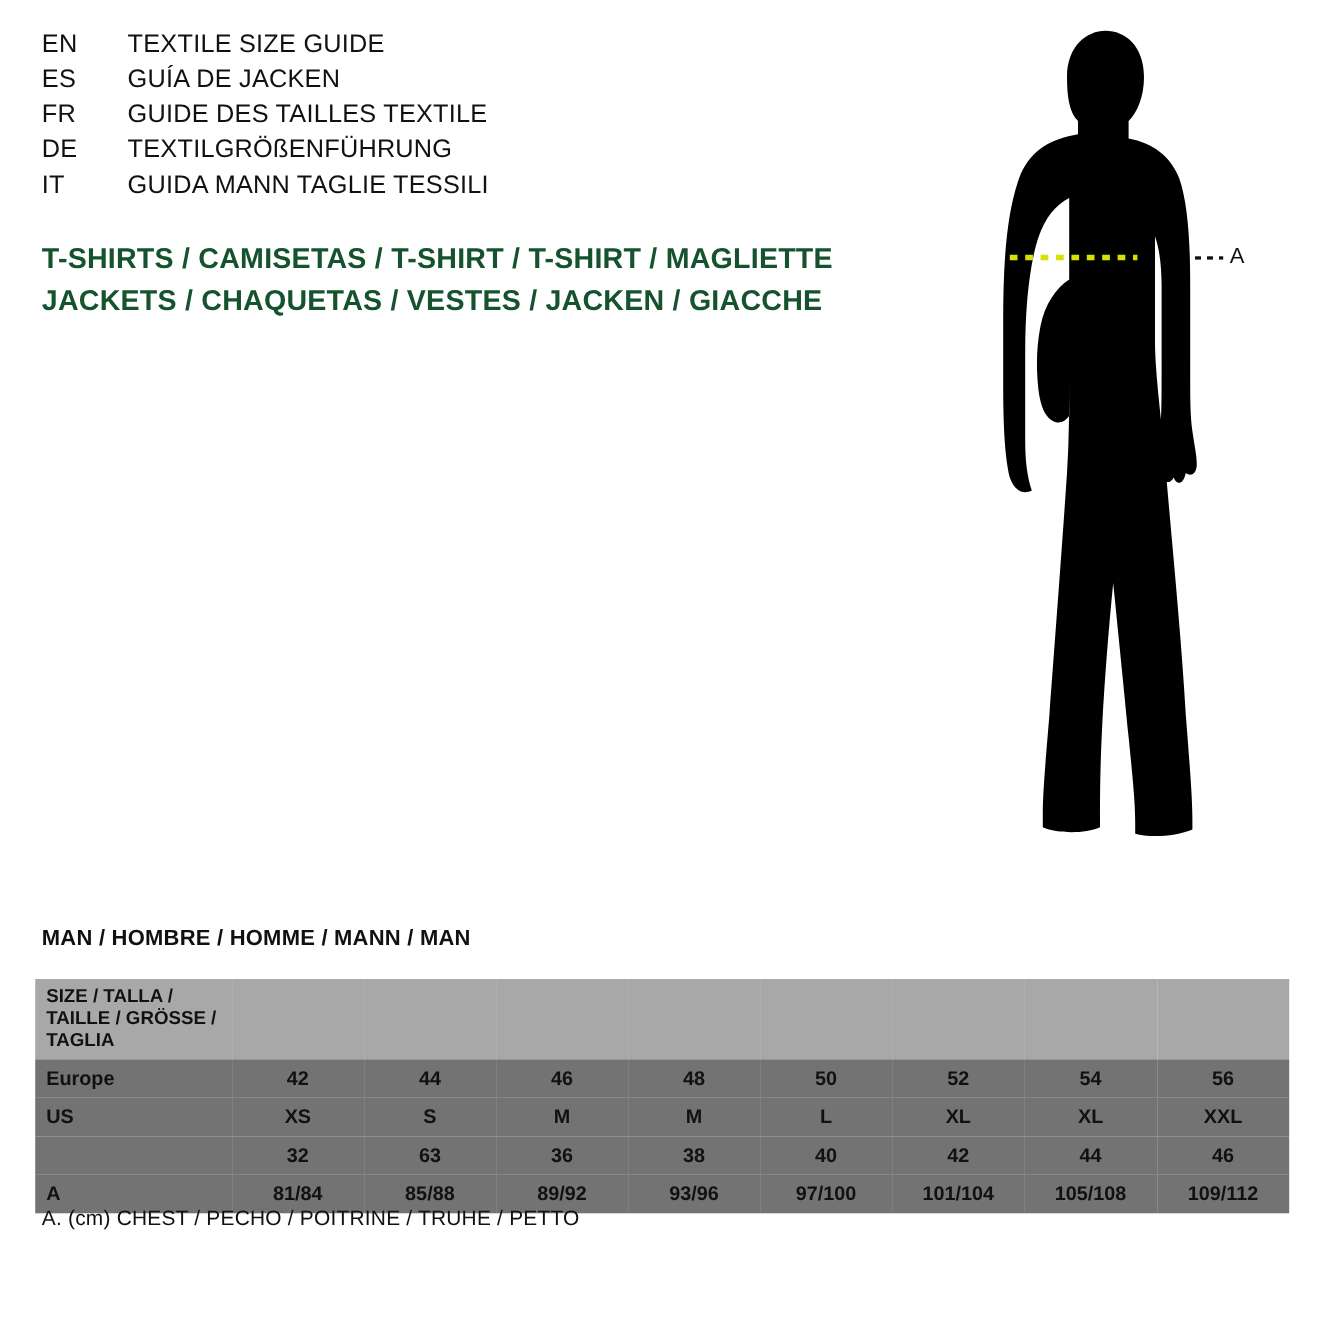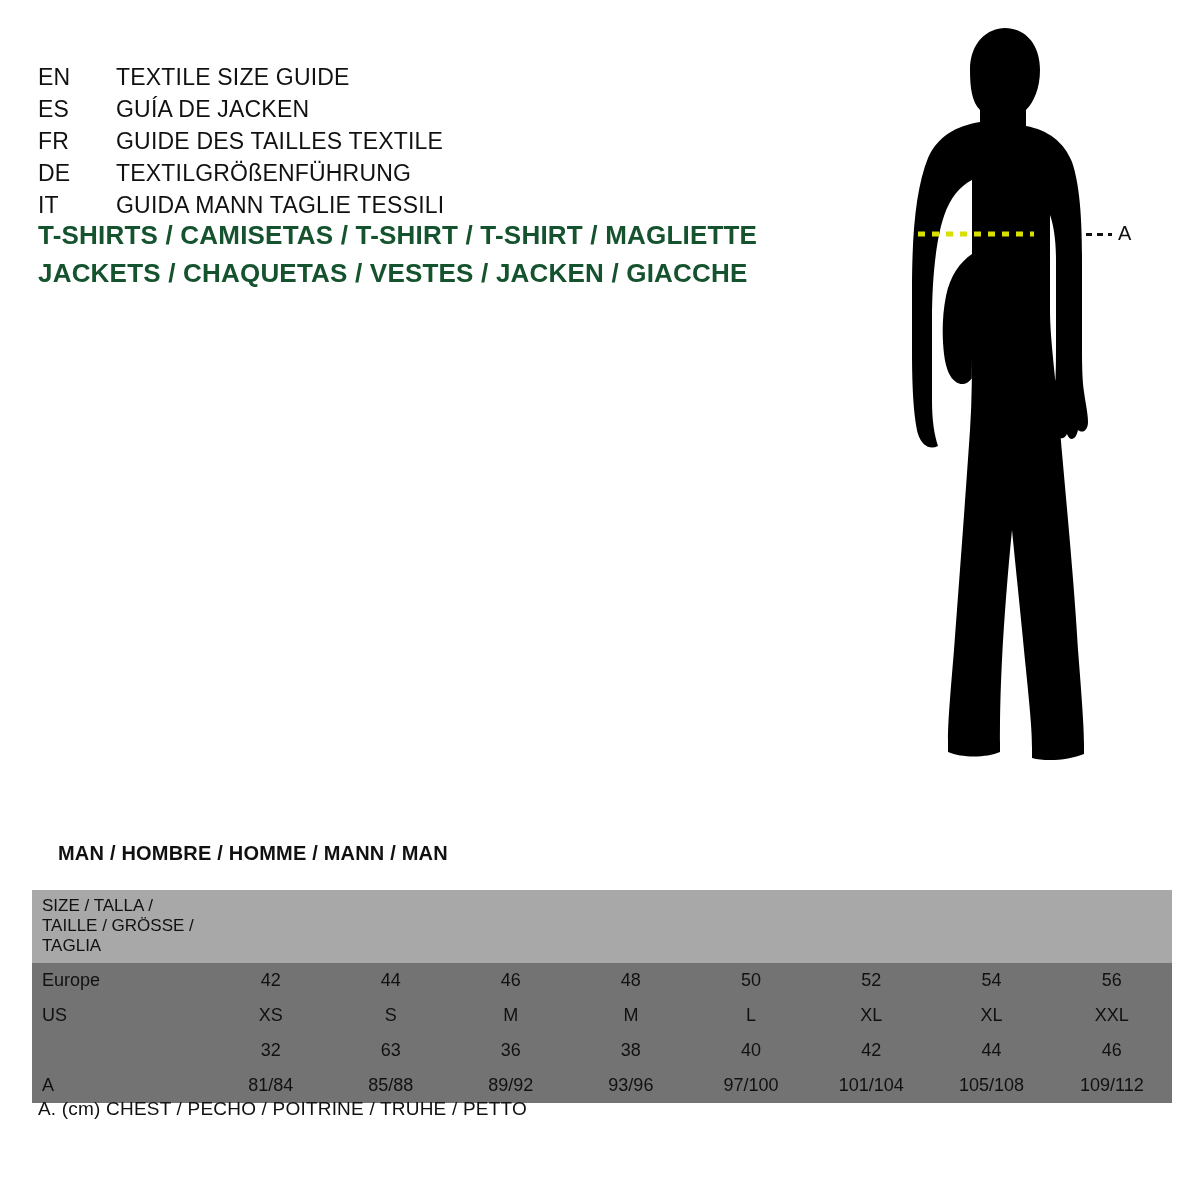--- a/index.html
+++ b/index.html
@@ -15,21 +15,20 @@
     position: relative;
     overflow: hidden;
   }
 
   
   .lang-block {
     position: absolute;
     left: 38px;
     top: 28px;
     width: 700px;
-    margin-top: 38px;
   }
   .lang-row {
     display: flex;
     align-items: baseline;
     line-height: 1.0;
     margin-bottom: 9px;
     font-size: 23px;
     letter-spacing: 0.2px;
     color: #111;
   }
@@ -86,34 +85,34 @@
 
   
   .table-title {
     position: absolute;
     left: 38px;
     top: 842px;
     font-size: 20px;
     font-weight: bold;
     letter-spacing: 0.2px;
     color: #111;
-    margin-left: 20px;
   }
   table.size-table {
     position: absolute;
     left: 32px;
     top: 890px;
     width: 1140px;
     border-collapse: collapse;
     font-size: 18px;
     color: #111;
   }
   table.size-table td {
     padding: 6px 0 7px 0;
     height: 22px;
+    font-weight: bold;
   }
   .row-head td {
     background: #a8a8a8;
     font-size: 17px;
     color: #111;
   }
   .row-shade td { background: #737373; }
   .row-plain td { background: #737373; }
   .col-label {
     width: 170px;

